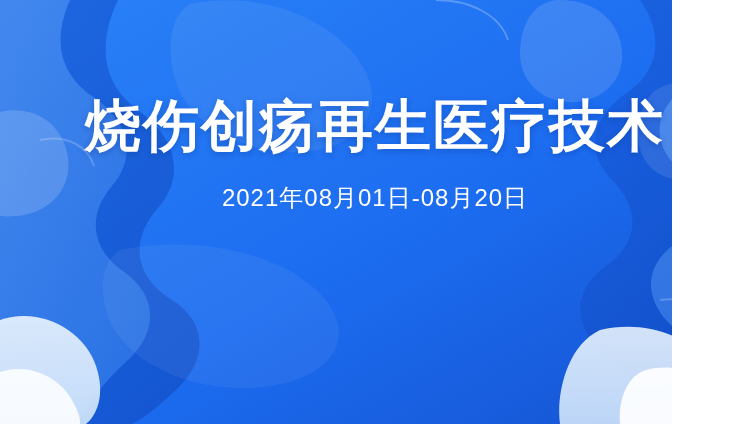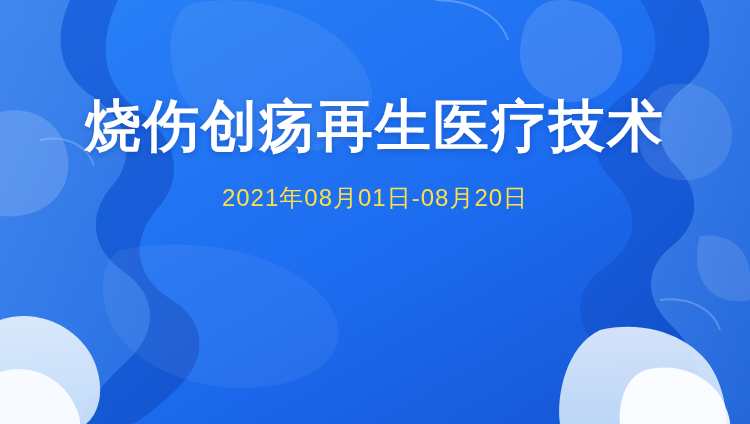--- a/index.html
+++ b/index.html
@@ -2,21 +2,21 @@
 <html><head>
 <meta charset="utf-8">
 <style>
   html, body {
     margin: 0;
     padding: 0;
     background: #ffffff;
   }
   #banner {
     position: relative;
-    width: 750px;
+    width: 672px;
     height: 424px;
     overflow: hidden;
     background: #1a6cf0;
     font-family: "Liberation Sans", sans-serif;
   }
   #banner svg.bg {
     position: absolute;
     left: 0;
     top: 0;
     width: 750px;
@@ -52,21 +52,21 @@
     font-weight: bold;
     color: #ffffff;
     letter-spacing: 3px;
     white-space: nowrap;
   }
   .date-line {
     margin-top: 32px;
     font-size: 24px;
     line-height: 1;
     font-weight: normal;
-    color: #fde047;
+    color: #ffffff;
     letter-spacing: 1px;
     white-space: nowrap;
   }
 </style>
 </head>
 <body>
 
 <div id="banner">
 
   <svg class="bg" viewBox="0 0 750 424" preserveAspectRatio="none">

